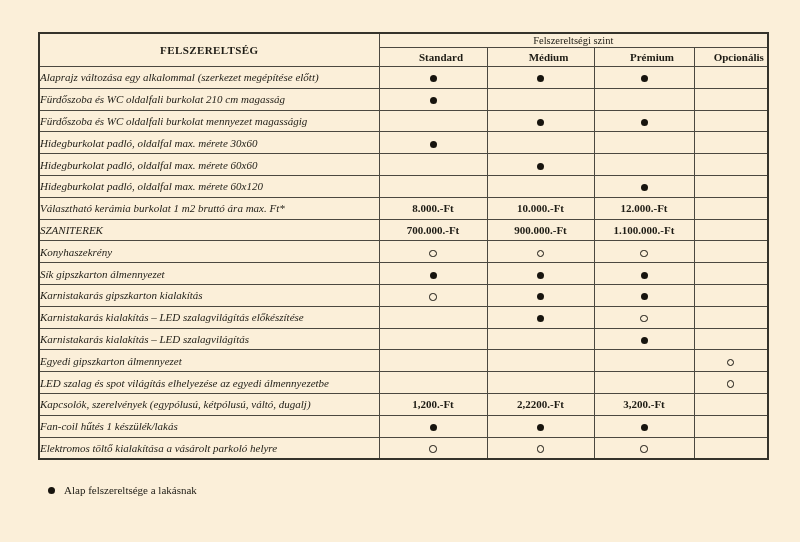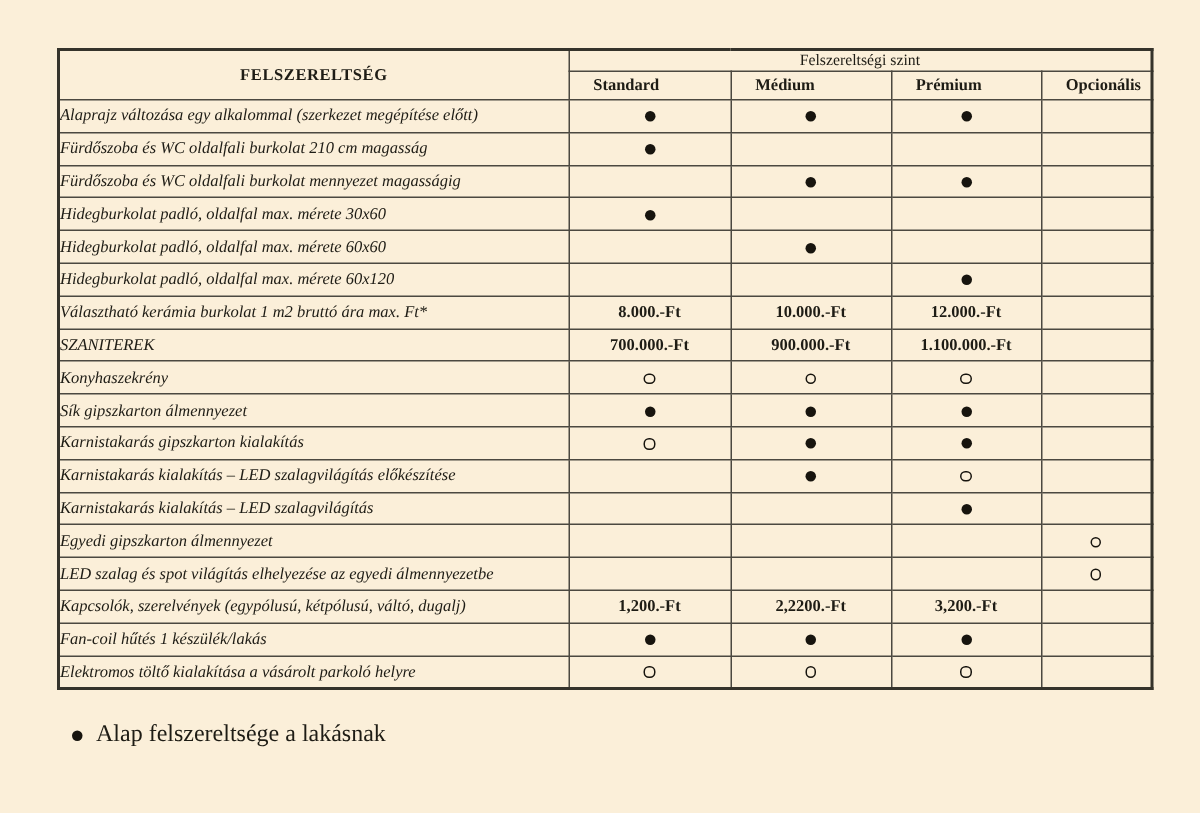--- a/index.html
+++ b/index.html
@@ -30,42 +30,42 @@
   table.equip{border:2px solid #35332b;}
   th.corner{
     font-size:11px;font-weight:bold;
     text-align:center;letter-spacing:.4px;
   }
   th.group{
     font-size:10.5px;font-weight:normal;text-align:center;
     height:13px;line-height:13px;
   }
   tr.levels th{
-    font-size:11px;font-weight:bold;text-align:left;
+    font-size:11px;font-weight:bold;text-align:center;
     height:18px;line-height:18px;padding-left:16px;
   }
   tbody tr{height:21.8px;}
   td.label{
     font-size:11px;font-weight:normal;font-style:italic;
     text-align:left;padding-left:7px;
   }
   td.val{
     font-size:11px;font-weight:bold;text-align:center;
     vertical-align:middle;
   }
   .dot{
     display:inline-block;width:7px;height:7px;border-radius:50%;
     vertical-align:middle;
   }
   .dot.filled{background:#17140e;}
   .dot.open{border:1.4px solid #17140e;width:5.4px;height:5.4px;background:transparent;}
 
   
   .legend{position:absolute;left:48px;top:482px;}
-  .legend-item{display:flex;align-items:center;height:16px;font-size:16px;text-align:center;}
+  .legend-item{display:flex;align-items:center;height:16px;font-size:11px;text-align:center;}
   .legend-item .dot{margin-right:9px;flex:0 0 auto;}
   .legend-item .txt{line-height:16px;}
 
   
   .watermark{
     position:absolute;left:342px;top:172px;width:112px;height:192px;
     opacity:.5;pointer-events:none;z-index:5;
   }
   .watermark svg{display:block;width:112px;height:192px;}
   .wm-fill{fill:#7b7465;}

